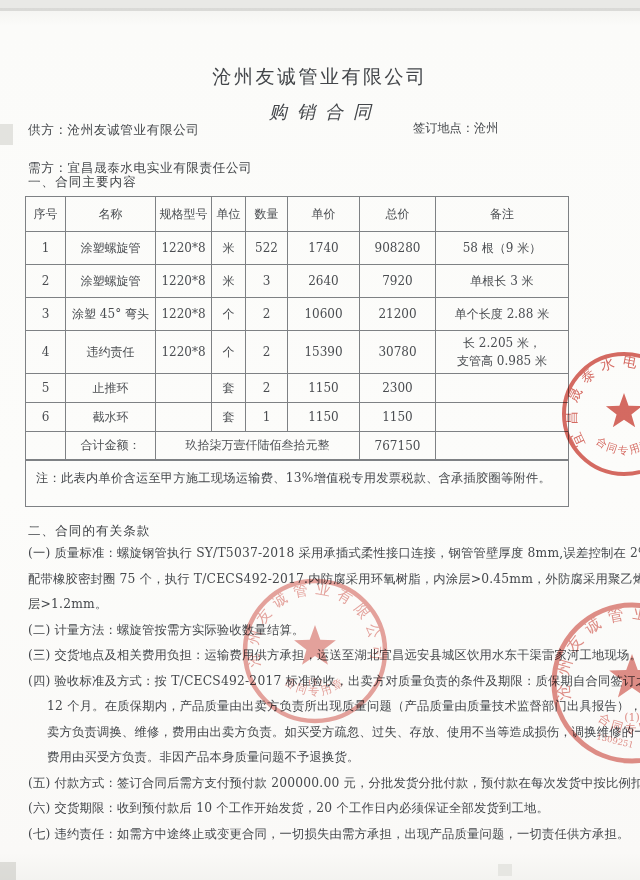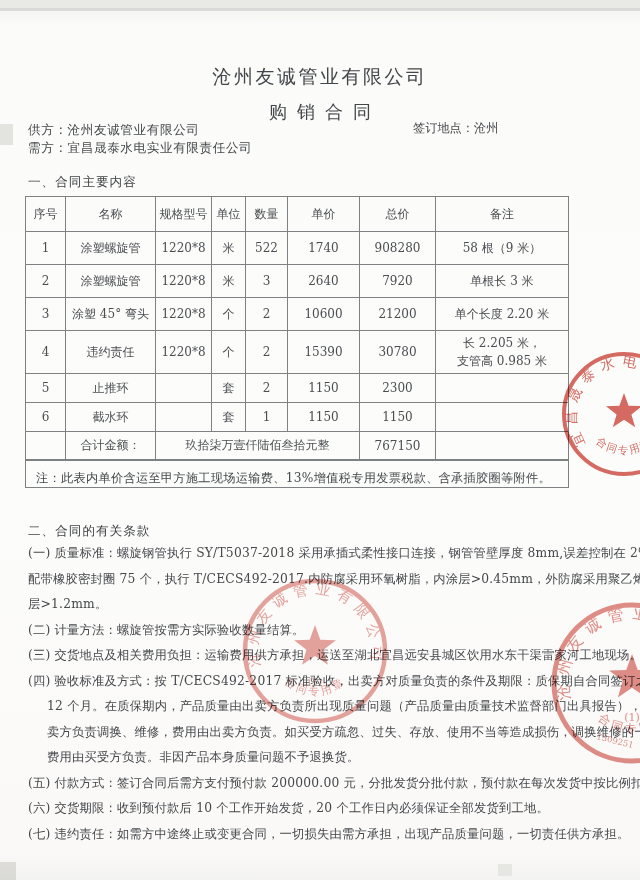--- a/index.html
+++ b/index.html
@@ -3,38 +3,38 @@
 <meta charset="utf-8">
 <style>
   html,body{margin:0;padding:0;background:#e9e9e6;}
   .page{
     position:relative;width:640px;height:880px;margin:8px auto;overflow:hidden;
     background:linear-gradient(180deg,#f4f4f1 0%,#fbfbf9 2%,#fcfcfa 55%,#faf9f7 96%,#f1f1ee 100%);
     font-family:"DejaVu Serif","Liberation Serif",serif;color:#45484c;
   }
   .abs{position:absolute;}
   .doc-title{top:56px;left:0;width:640px;text-align:center;font-size:19px;letter-spacing:2.5px;color:#43464a;}
-  .doc-subtitle{top:92px;left:0;width:640px;text-align:center;font-size:18px;letter-spacing:10px;text-indent:10px;color:#43464a;}
+  .doc-subtitle{top:92px;left:0;width:640px;text-align:center;font-size:18px;letter-spacing:10px;text-indent:10px;color:#43464a;font-style:italic;}
   .party-line{left:28px;font-size:12.6px;letter-spacing:0.6px;}
   .supplier{top:114px;}
-  .buyer{top:132px;text-align:center;}
+  .buyer{top:152px;text-align:center;}
   .meta{top:110px;left:413px;font-size:12.2px;}
   .meta-line{line-height:20.5px;white-space:nowrap;}
   .section-heading{left:28px;font-size:12.6px;letter-spacing:1px;color:#3f4246;}
   .s1{top:166px;}
   .s2{top:515px;}
   .ctable{top:188px;left:25px;border-collapse:collapse;table-layout:fixed;width:543px;font-size:12px;color:#4a4d51;}
   .ctable th,.ctable td{border:1px solid #7e8184;text-align:center;vertical-align:middle;padding:1px 2px;font-weight:normal;overflow:hidden;}
   .ctable thead tr{height:35px;}
   .ctable tr{height:33px;}
   .ctable tr.r4{height:43px;}
   .ctable tr.r5,.ctable tr.r6{height:29px;}
   .ctable tfoot tr{height:28px;}
   .ctable td.remark{white-space:pre-line;line-height:1.5;}
-  .note-box{top:452px;left:25px;width:523px;border:1px solid #7e8184;padding:9px 9px 0 10px;font-size:12.2px;letter-spacing:0.3px;white-space:nowrap;}
+  .note-box{top:452px;left:25px;width:523px;border:1px solid #7e8184;padding:9px 9px 19px 10px;font-size:12.2px;letter-spacing:0.3px;white-space:nowrap;}
   .attachment{top:490px;left:28px;font-size:12.4px;letter-spacing:0.5px;}
   .terms{top:533px;left:28px;width:600px;font-size:12.3px;letter-spacing:0.2px;}
   .term-line{line-height:25.5px;white-space:nowrap;}
   .term-line.cont{padding-left:19px;}
   .stamp{position:absolute;mix-blend-mode:multiply;pointer-events:none;}
   .artifact{position:absolute;}
   .a-top{top:0;left:0;width:640px;height:3px;background:rgba(125,125,120,0.22);}
   .a-left{top:116px;left:0;width:13px;height:21px;background:#e3e3df;}
   .a-bl{top:854px;left:0;width:16px;height:26px;background:rgba(188,188,182,0.45);}
   .a-br{top:856px;left:498px;width:14px;height:12px;background:#e6e6e2;}
@@ -106,21 +106,21 @@
           <td class="remark">单根长 3 米</td>
         </tr>
         <tr class="r3">
           <td>3</td>
           <td>涂塑 45° 弯头</td>
           <td>1220*8</td>
           <td>个</td>
           <td>2</td>
           <td>10600</td>
           <td>21200</td>
-          <td class="remark">单个长度 2.20 米</td>
+          <td class="remark">单个长度 2.88 米</td>
         </tr>
         <tr class="r4">
           <td>4</td>
           <td>违约责任</td>
           <td>1220*8</td>
           <td>个</td>
           <td>2</td>
           <td>15390</td>
           <td>30780</td>
           <td class="remark">长 2.205 米，

